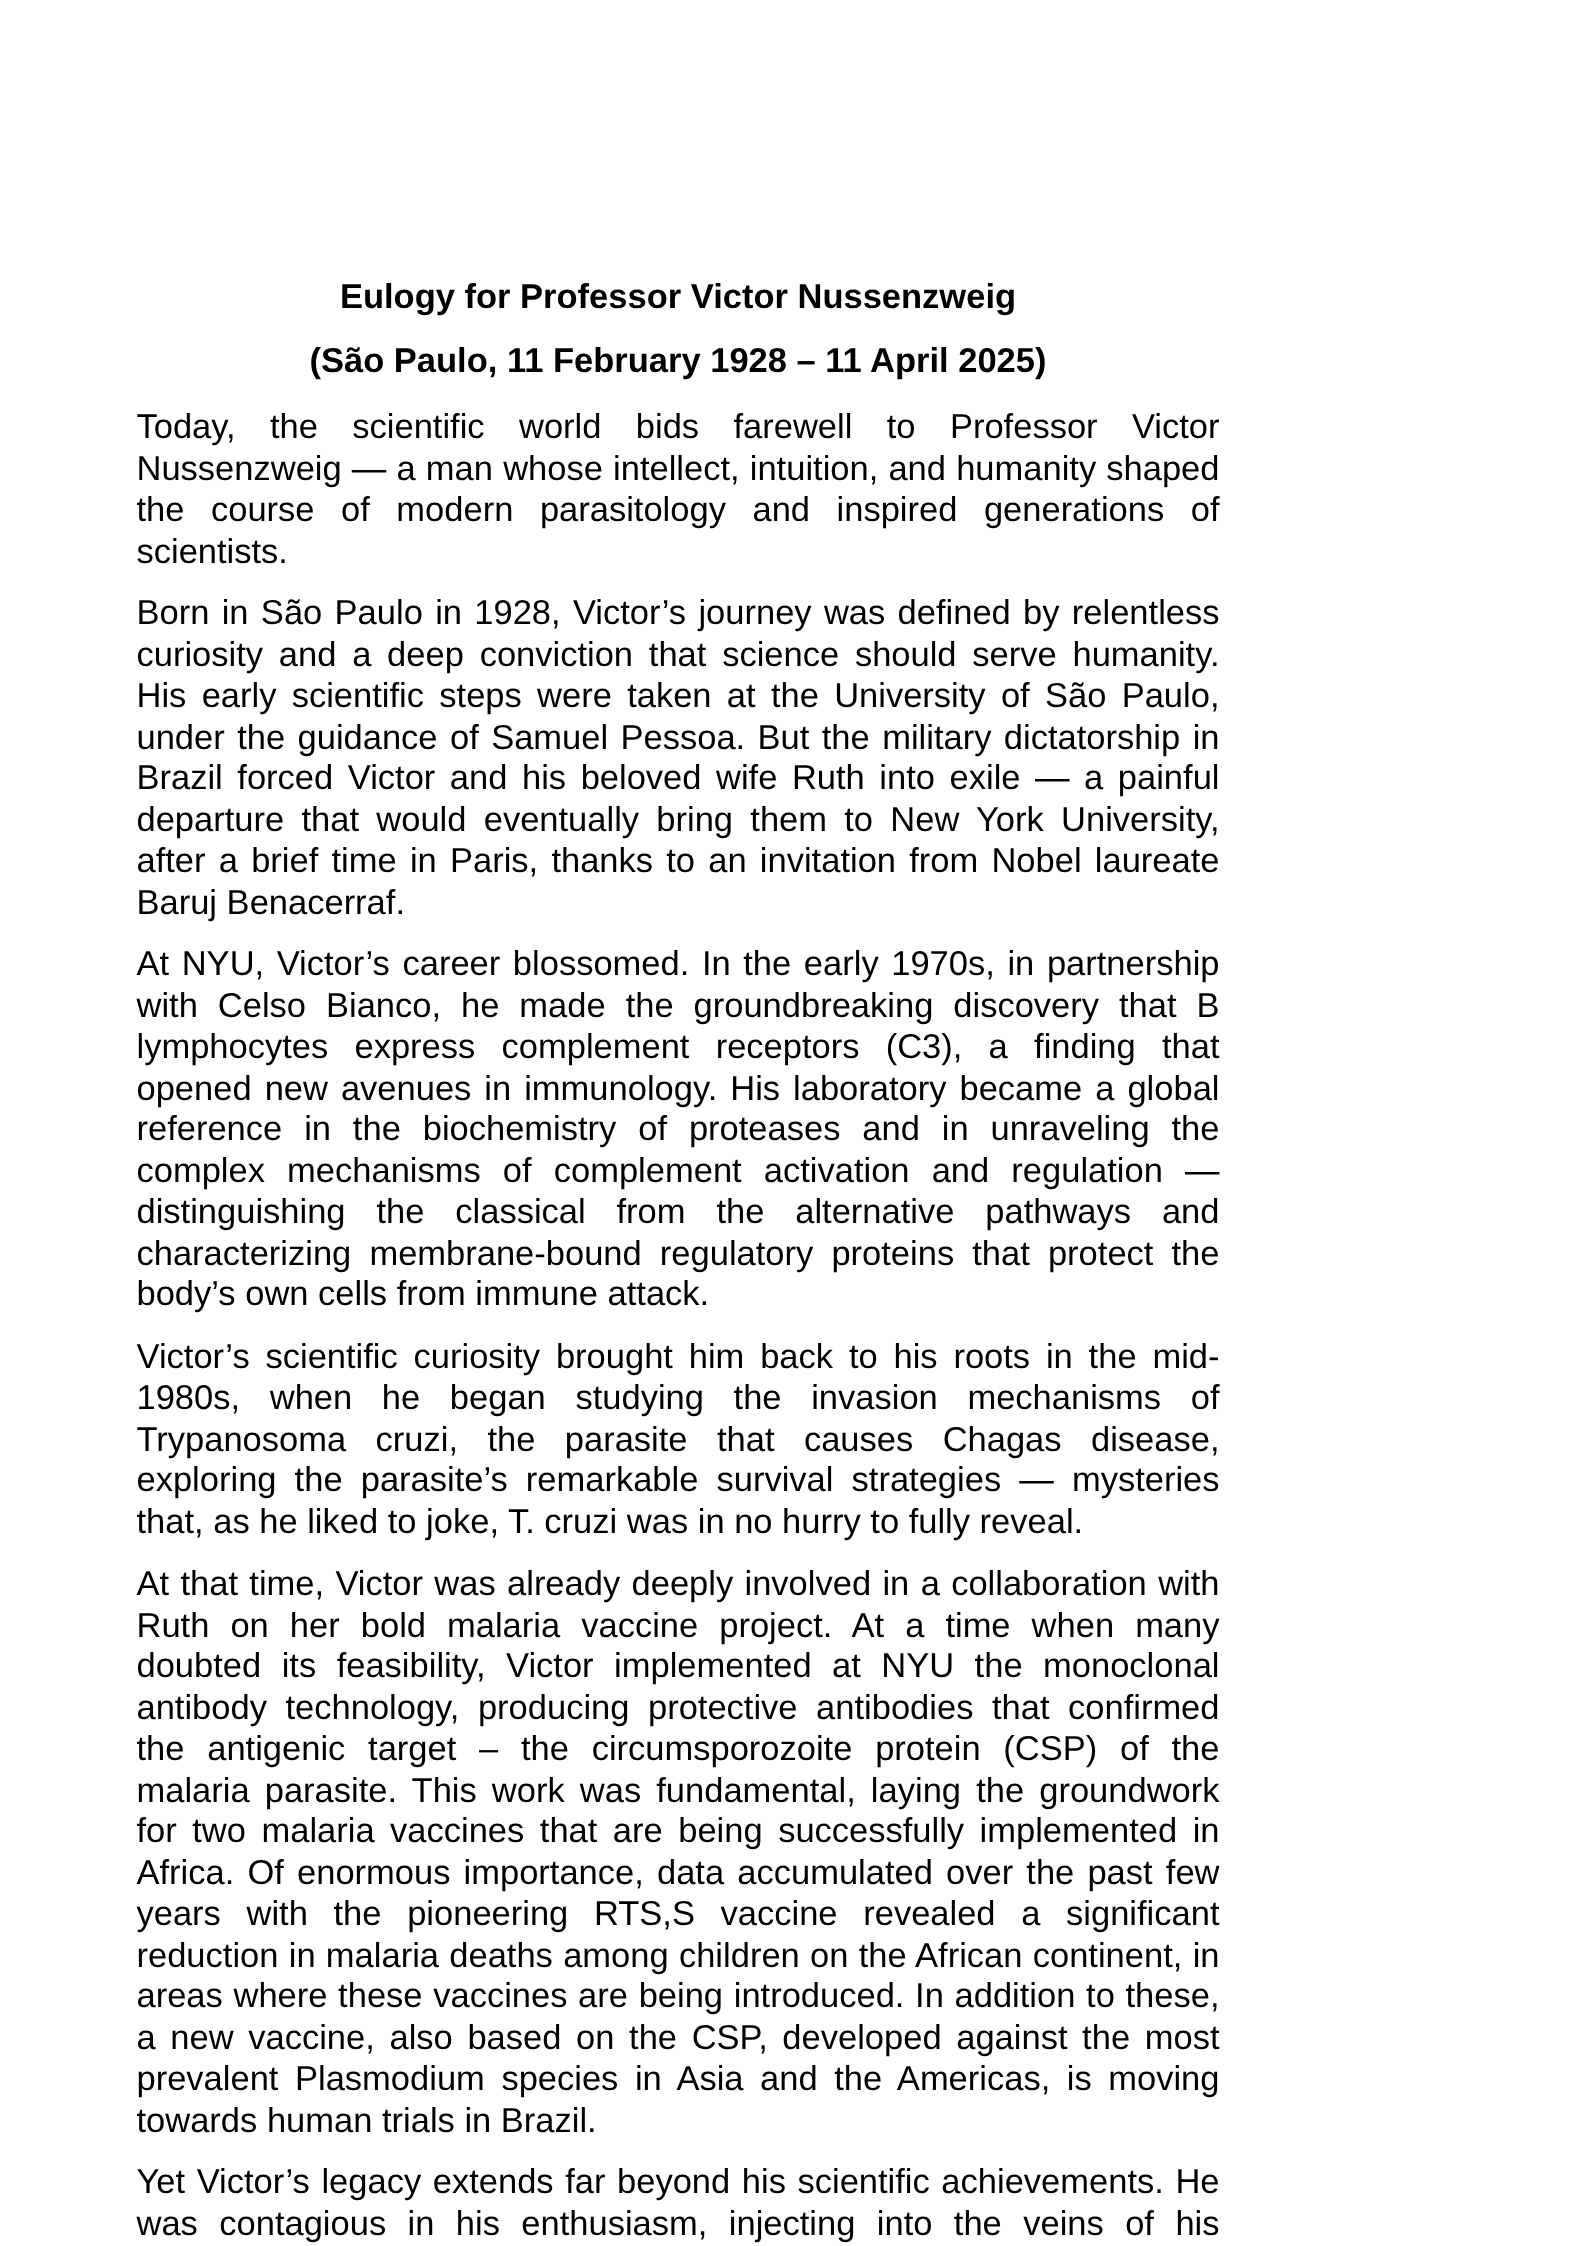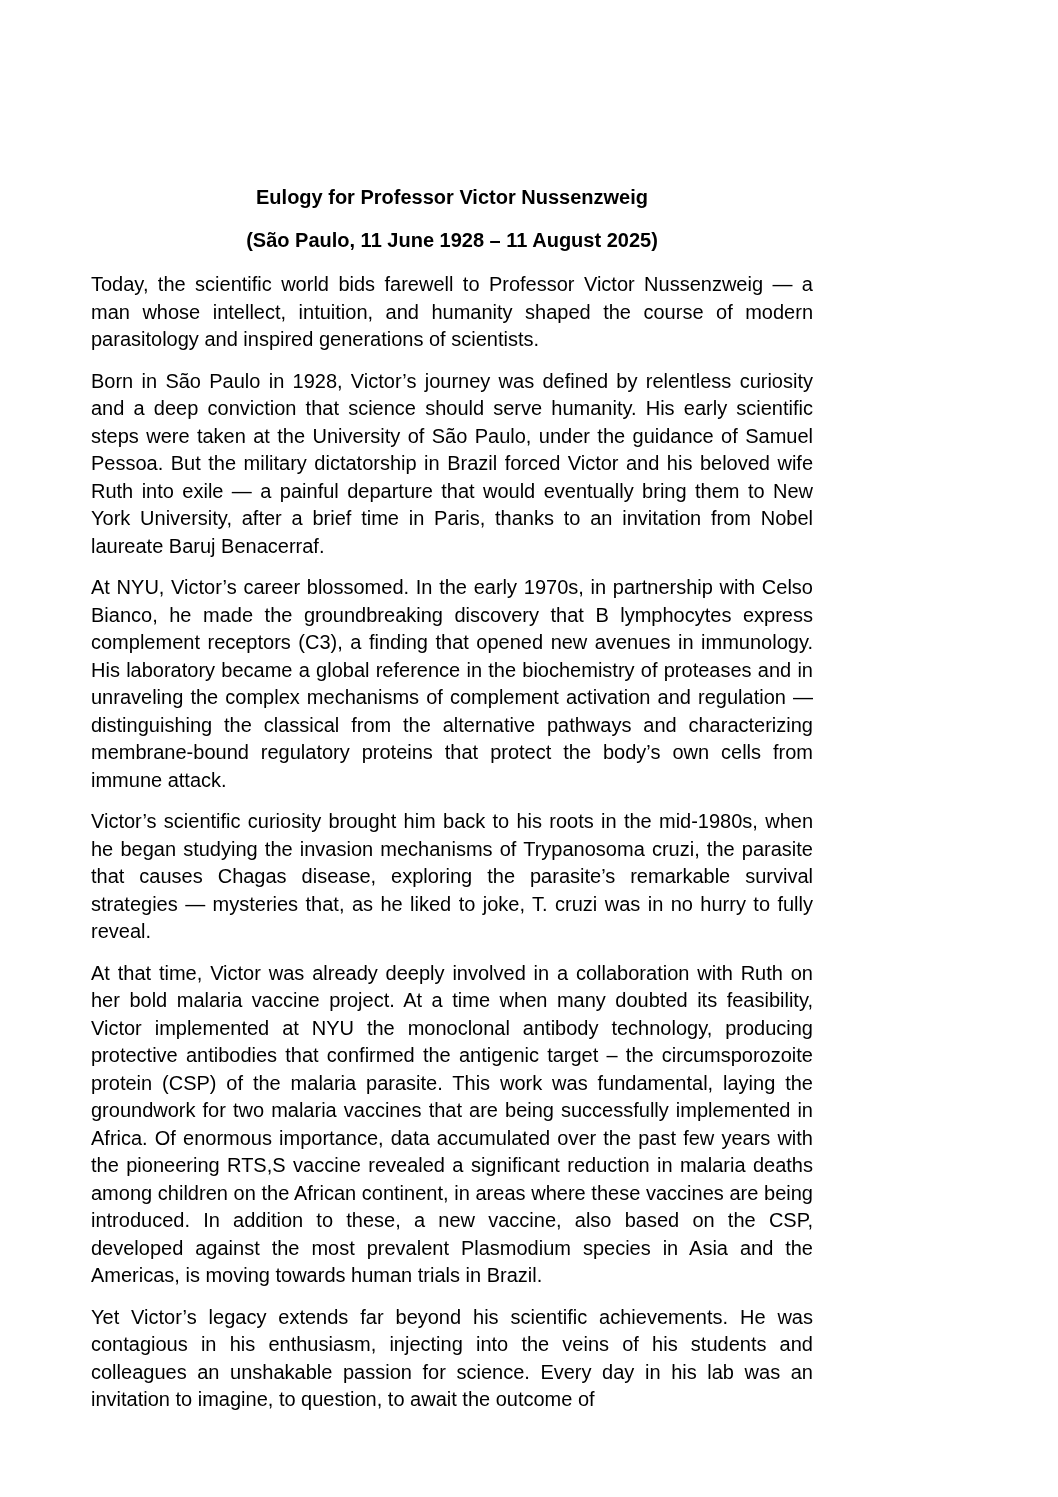--- a/index.html
+++ b/index.html
@@ -8,21 +8,21 @@
     background: #ffffff;
   }
   .page {
     position: relative;
     width: 904px;
     height: 1497px;
     box-sizing: border-box;
     background: #ffffff;
     padding: 184px 91px 0 91px;
     font-family: "Liberation Sans", sans-serif;
-    font-size: 20px;
+    font-size: 23px;
     line-height: 27.5px;
     color: #000000;
     overflow: hidden;
   }
   .doc-title {
     font-weight: 700;
     text-align: center;
     margin: 0 0 15px 0;
   }
   .doc-subtitle {
@@ -36,21 +36,21 @@
     text-justify: inter-word;
   }
   .run-italic {
   }
 </style>
 </head>
 <body>
 
 <div class="page">
   <div class="doc-title">Eulogy for Professor Victor Nussenzweig</div>
-  <div class="doc-subtitle">(São Paulo, 11 June 1928 – 11 August 2025)</div>
+  <div class="doc-subtitle">(São Paulo, 11 February 1928 – 11 April 2025)</div>
   <div class="doc-body" id="doc-body">
       <p><span>Today, the scientific world bids farewell to Professor Victor Nussenzweig — a man whose intellect, intuition, and humanity shaped the course of modern parasitology and inspired generations of scientists.</span></p>
       <p><span>Born in São Paulo in 1928, Victor’s journey was defined by relentless curiosity and a deep conviction that science should serve humanity. His early scientific steps were taken at the University of São Paulo, under the guidance of Samuel Pessoa. But the military dictatorship in Brazil forced Victor and his beloved wife Ruth into exile — a painful departure that would eventually bring them to New York University, after a brief time in Paris, thanks to an invitation from Nobel laureate Baruj Benacerraf.</span></p>
       <p><span>At NYU, Victor’s career blossomed. In the early 1970s, in partnership with Celso Bianco, he made the groundbreaking discovery that B lymphocytes express complement receptors (C3), a finding that opened new avenues in immunology. His laboratory became a global reference in the biochemistry of proteases and in unraveling the complex mechanisms of complement activation and regulation — distinguishing the classical from the alternative pathways and characterizing membrane-bound regulatory proteins that protect the body’s own cells from immune attack.</span></p>
       <p><span>Victor’s scientific curiosity brought him back to his roots in the mid-1980s, when he began studying the invasion mechanisms of </span><span class="run-italic">Trypanosoma cruzi</span><span>, the parasite that causes Chagas disease, exploring the parasite’s remarkable survival strategies — mysteries that, as he liked to joke, </span><span class="run-italic">T. cruzi</span><span> was in no hurry to fully reveal.</span></p>
       <p><span>At that time, Victor was already deeply involved in a collaboration with Ruth on her bold malaria vaccine project. At a time when many doubted its feasibility, Victor implemented at NYU the monoclonal antibody technology, producing protective antibodies that confirmed the antigenic target – the circumsporozoite protein (CSP) of the malaria parasite. This work was fundamental, laying the groundwork for two malaria vaccines that are being successfully implemented in Africa. Of enormous importance, data accumulated over the past few years with the pioneering RTS,S vaccine revealed a significant reduction in malaria deaths among children on the African continent, in areas where these vaccines are being introduced. In addition to these, a new vaccine, also based on the CSP, developed against the most prevalent </span><span class="run-italic">Plasmodium</span><span> species in Asia and the Americas, is moving towards human trials in Brazil.</span></p>
       <p><span>Yet Victor’s legacy extends far beyond his scientific achievements. He was contagious in his enthusiasm, injecting into the veins of his students and colleagues an unshakable passion for science. Every day in his lab was an invitation to imagine, to question, to await the outcome of</span></p>
     </div>
 </div>
 

